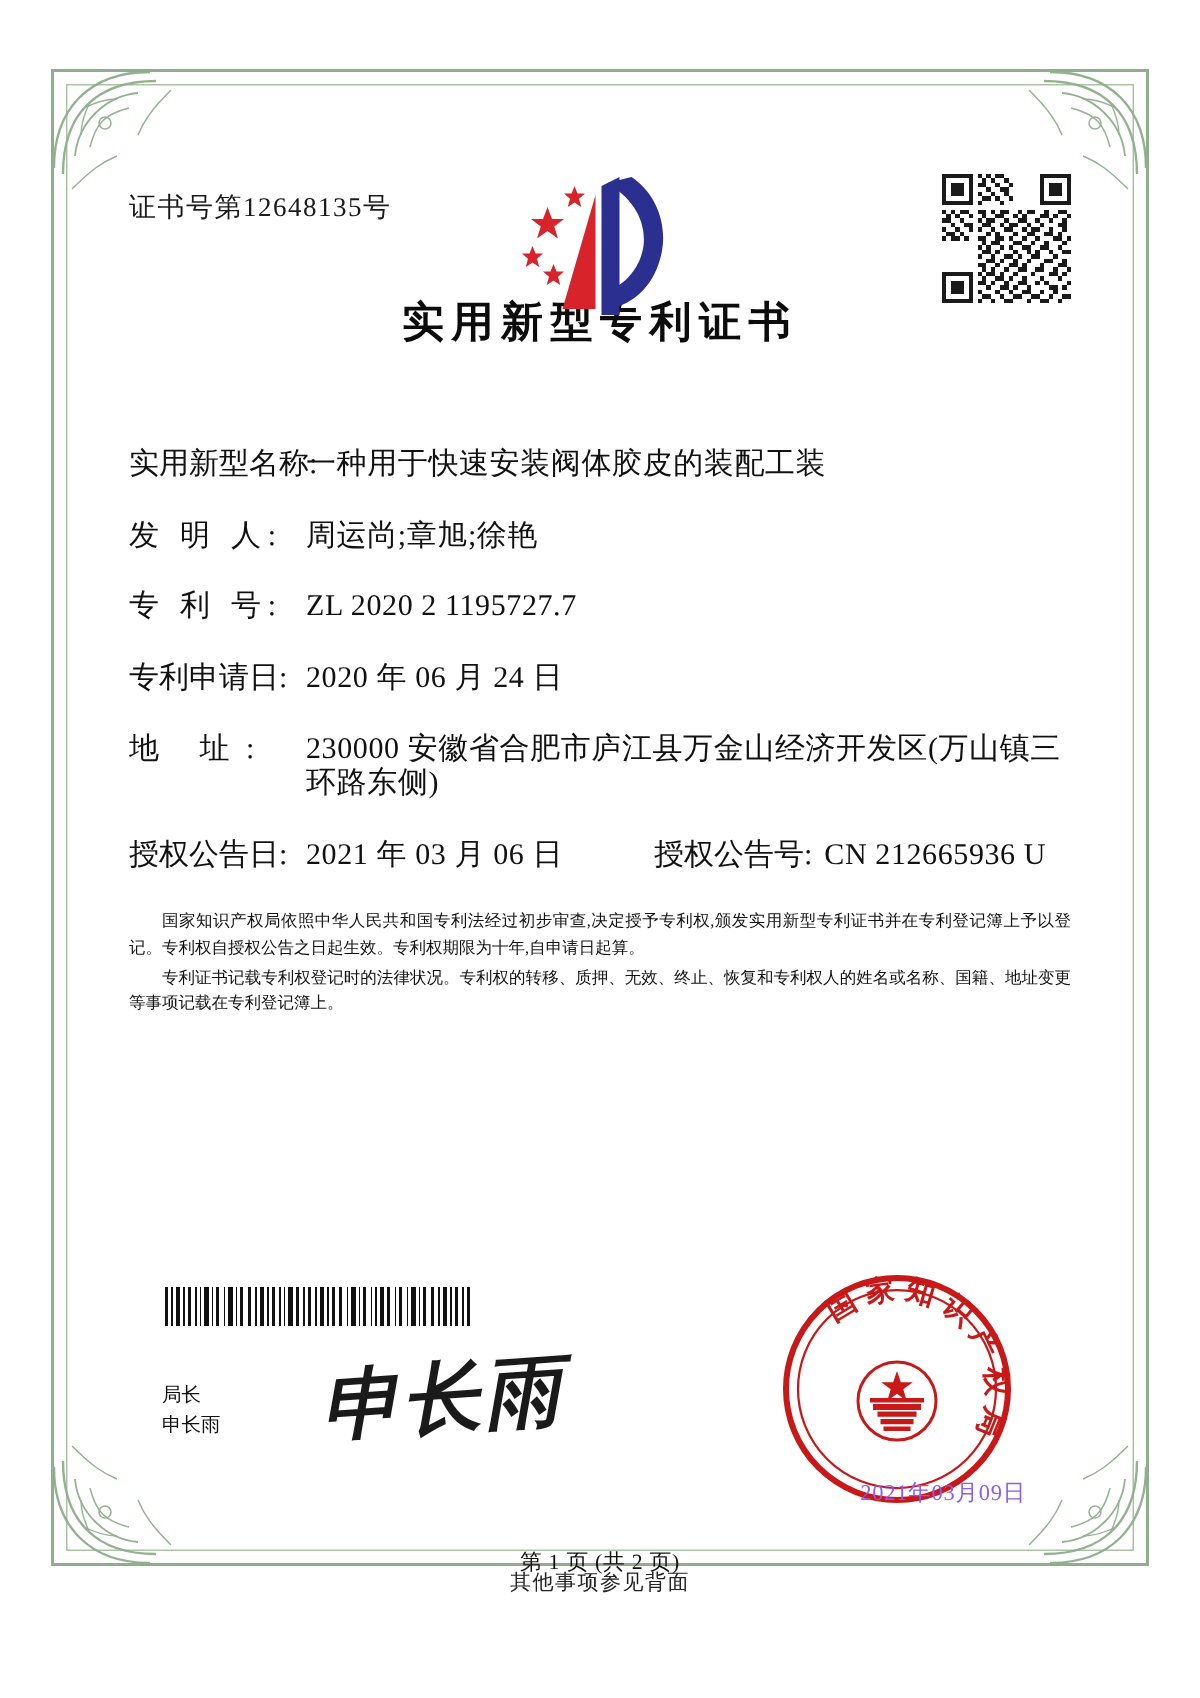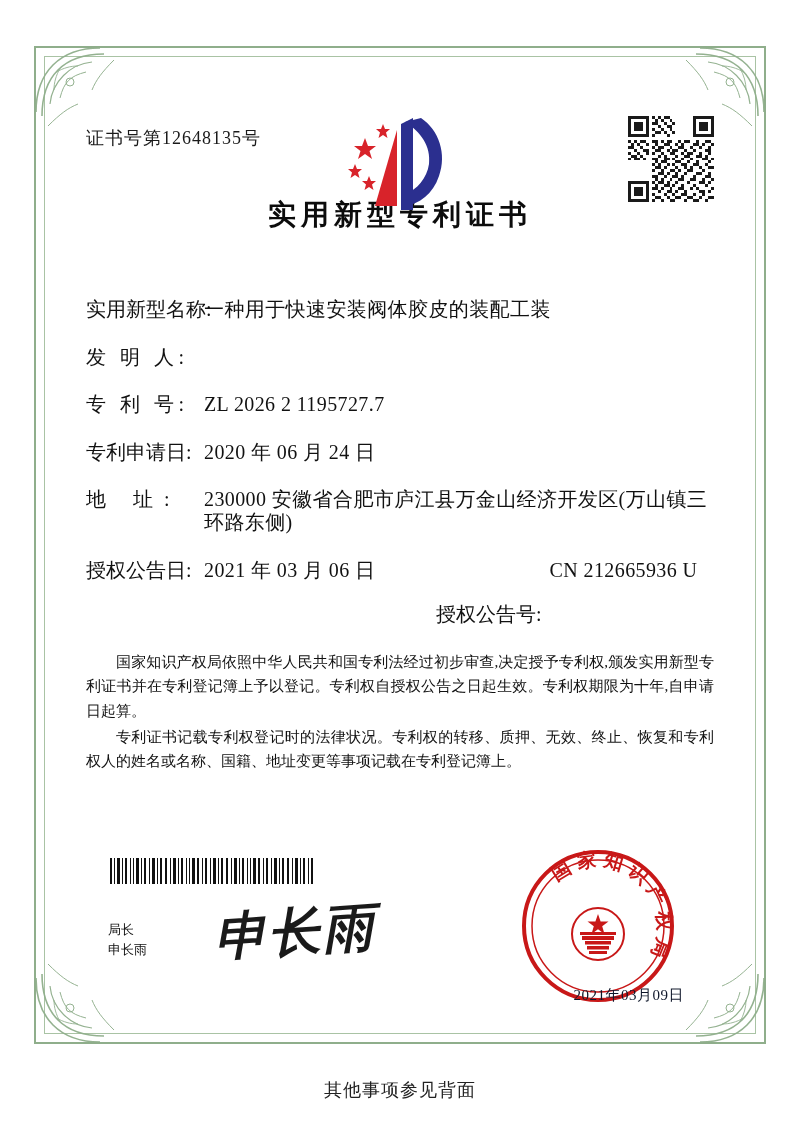--- a/index.html
+++ b/index.html
@@ -113,25 +113,25 @@
   .label.sp11 { letter-spacing: 11px; }
   .value {
     flex: 1;
     letter-spacing: 0.4px;
   }
   .value .indent2 { display:block; }
 
   .row-dual { display: flex; align-items: flex-start; }
   .dual-left { display: flex; width: 350px; flex: 0 0 350px; }
   .dual-right { display: flex; flex: 1; }
-  .dual-right .label2 { white-space: nowrap; margin-right: 8px; margin-top: 44px; }
+  .dual-right .label2 { white-space: nowrap; margin-right: 8px; }
 
   .paragraphs {
     margin-top: 22px;
-    font-size: 15px;
+    font-size: 11px;
     line-height: 1.62;
     text-align: justify;
     color: #111;
   }
   .paragraphs p {
     margin: 0 0 2px 0;
     text-indent: 2em;
   }
 
   
@@ -177,41 +177,41 @@
     width: 160px;
     height: 160px;
   }
   .seal svg { display: block; }
 
   .seal-date {
     position: absolute;
     right: 30px;
     top: 150px;
     font-size: 15px;
-    color: #0f172a;
+    color: #8b5cf6;
     letter-spacing: 0.5px;
     white-space: nowrap;
   }
 
   .page-num {
     position: absolute;
     left: 0;
     right: 0;
     top: 1032px;
     text-align: center;
     font-size: 14.5px;
     letter-spacing: 0.5px;
   }
   .footer-note {
     position: absolute;
     left: 0;
     right: 0;
-    top: 1078px;
+    top: 1046px;
     text-align: center;
-    font-size: 18px;
+    font-size: 14px;
     letter-spacing: 1px;
     color: #222;
   }
 </style>
 </head>
 <body>
 
 <div class="page">
 
   <div class="border-outer"></div>
@@ -496,25 +496,26 @@
 
     <div class="fields">
 
       <div class="row">
         <div class="label">实用新型名称:</div>
         <div class="value">一种用于快速安装阀体胶皮的装配工装</div>
       </div>
 
       <div class="row">
         <div class="label sp4">发  明  人:</div>
+        <div class="value">周运尚;章旭;徐艳</div>
       </div>
 
       <div class="row">
         <div class="label sp4">专  利  号:</div>
-        <div class="value">ZL 2026 2 1195727.7</div>
+        <div class="value">ZL 2020 2 1195727.7</div>
       </div>
 
       <div class="row">
         <div class="label">专利申请日:</div>
         <div class="value">2020 年 06 月 24 日</div>
       </div>
 
 
       <div class="row">
         <div class="label sp11">地       址:</div>
@@ -632,15 +633,16 @@
           <rect x="-9" y="17" width="18" height="3" fill="#c81818"></rect>
           <rect x="-18" y="-2" width="36" height="3" fill="#c81818"></rect>
         </g>
       </svg>
     </div>
 
     <div class="seal-date">2021年03月09日</div>
 
   </div>
 
+  <div class="page-num">第 1 页 (共 2 页)</div>
   <div class="footer-note">其他事项参见背面</div>
 
 </div>
 
 </body></html>

